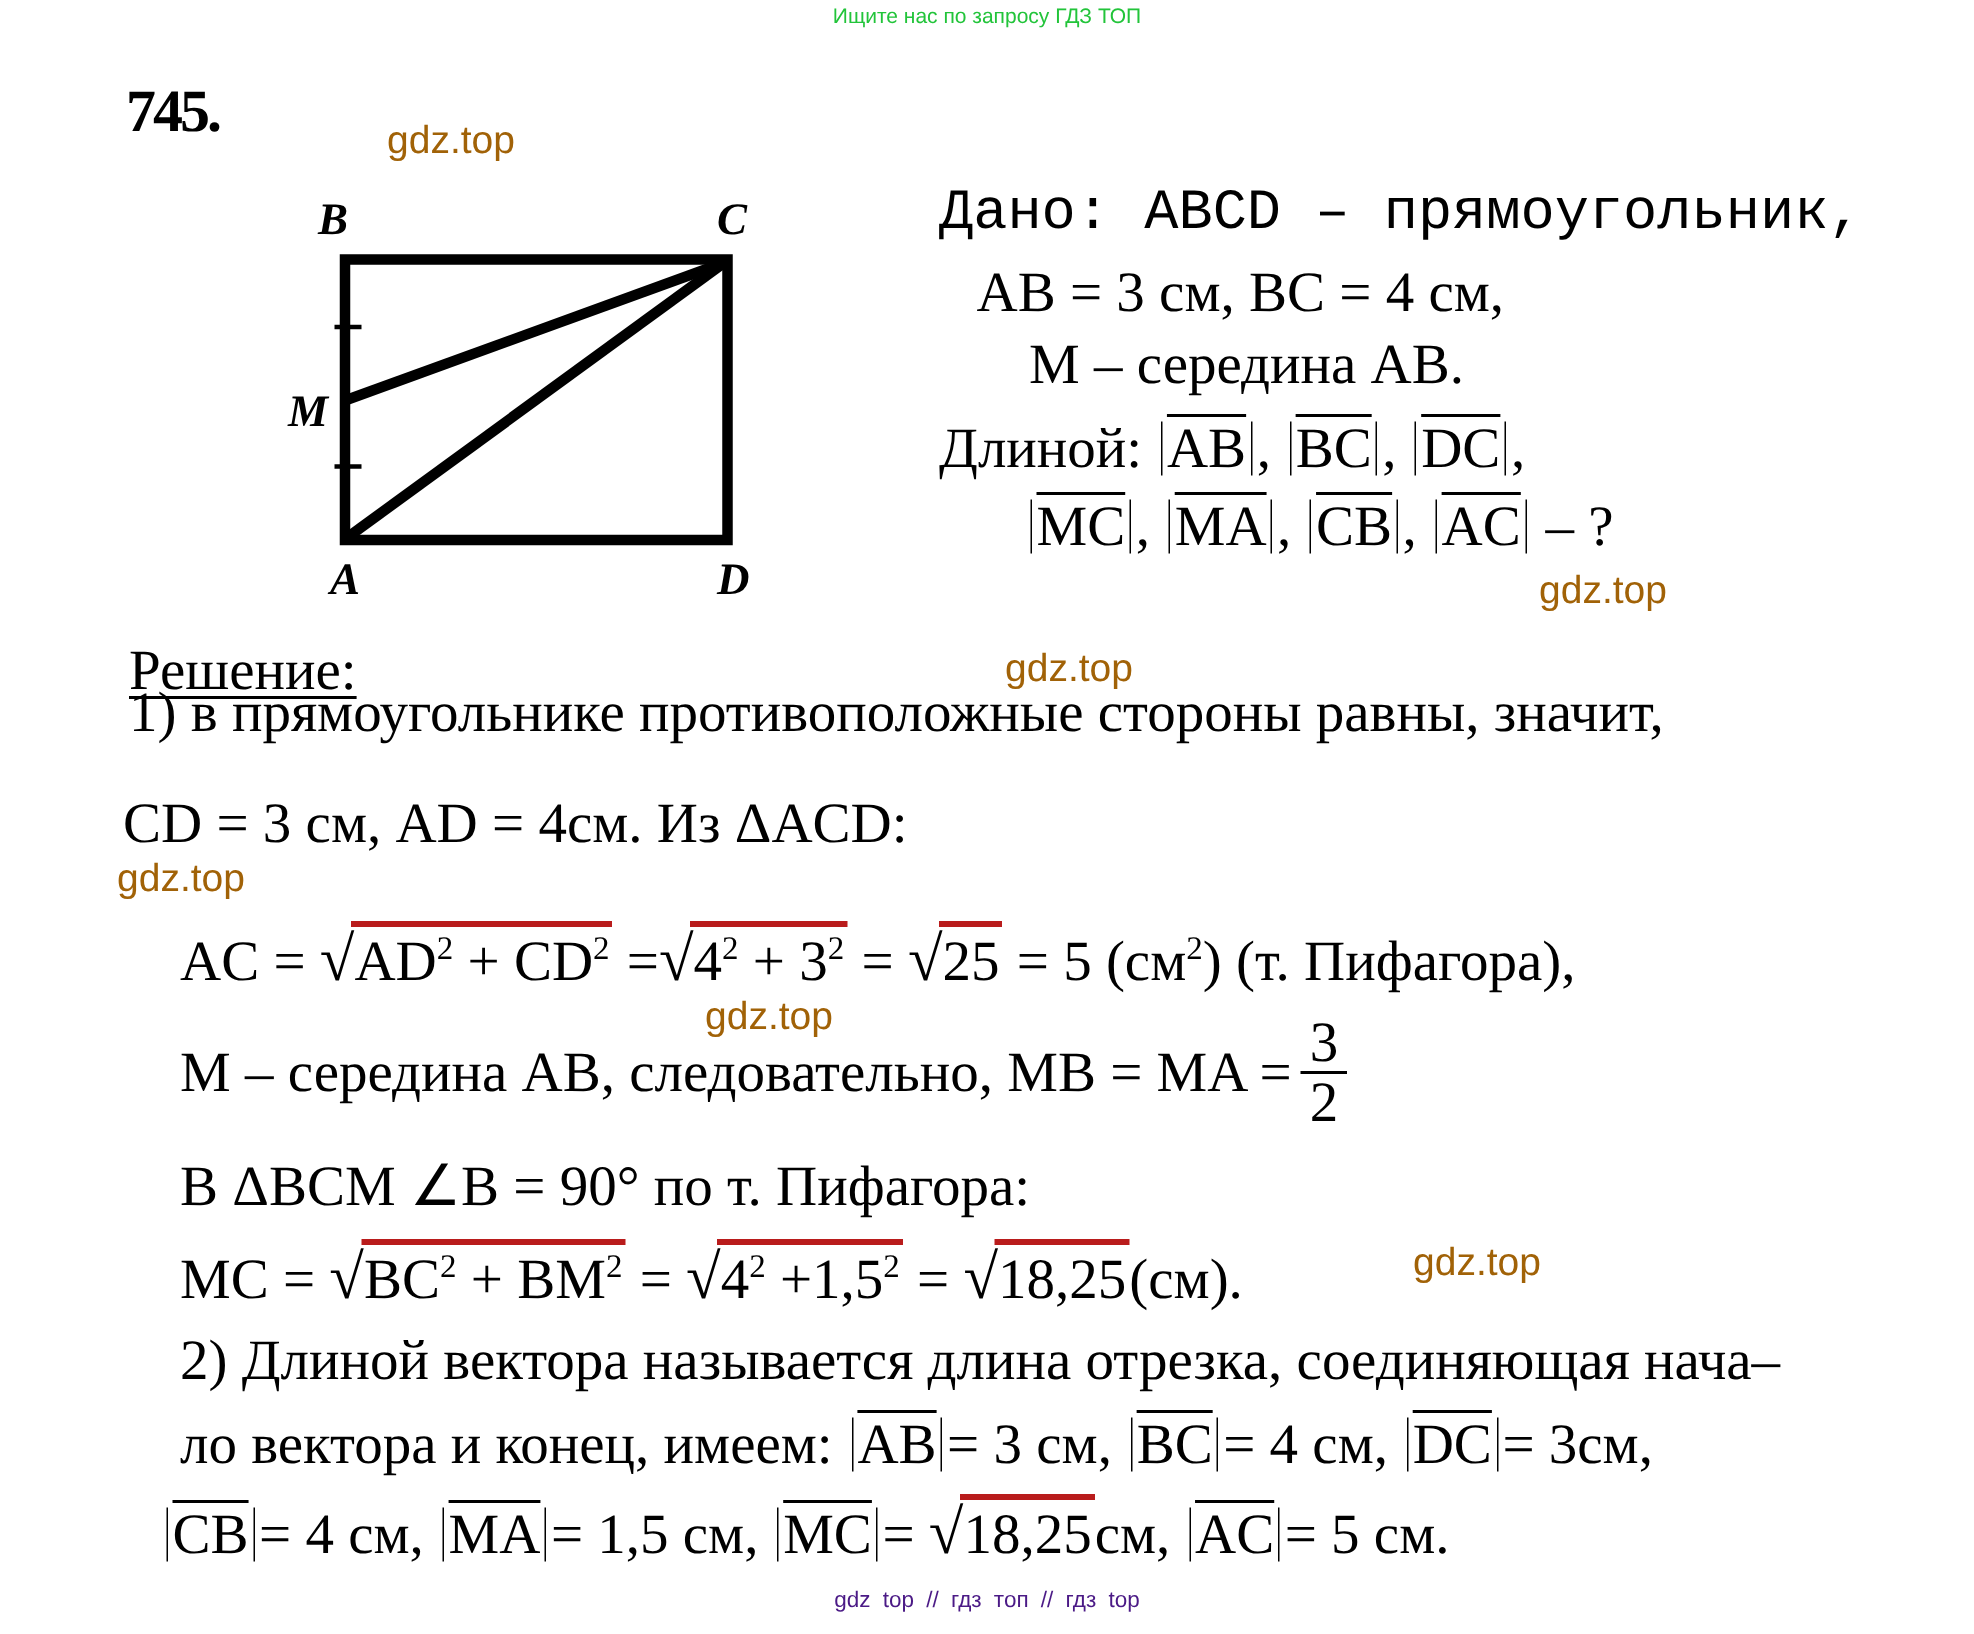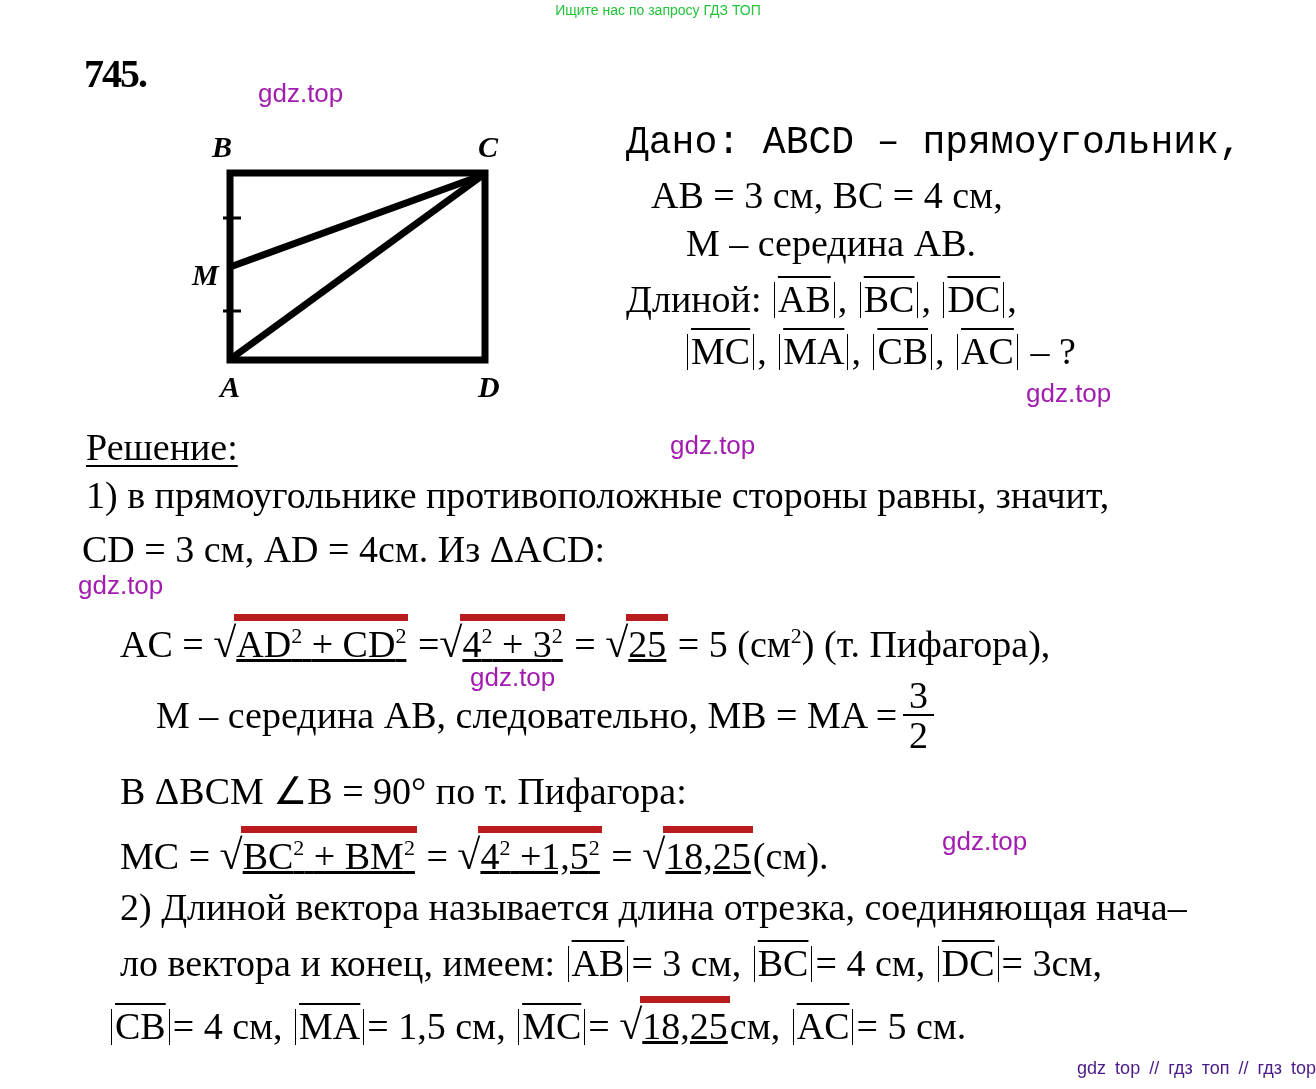--- a/index.html
+++ b/index.html
@@ -6,31 +6,31 @@
     body {
       width: 1316px; height: 1089px; position: relative; overflow: hidden;
       font-family: "Liberation Serif", serif; color: #000;
     }
     .abs { position: absolute; white-space: nowrap; }
     .banner {
       left: 0; width: 1316px; top: 2px; text-align: center;
       font-family: "Liberation Sans", sans-serif; font-size: 14px; color: #22c43a;
     }
     .footer {
-      left: 0; width: 1316px; top: 1058px; text-align: right;
-      font-family: "Liberation Sans", sans-serif; font-size: 18px; color: #4b1a86;
+      left: 0; width: 1316px; top: 1058px; text-align: center;
+      font-family: "Liberation Sans", sans-serif; font-size: 15px; color: #4b1a86;
       word-spacing: 4px;
     }
-    .wm { font-family: "Liberation Sans", sans-serif; font-size: 26px; color: #a21caf; text-align: right; }
+    .wm { font-family: "Liberation Sans", sans-serif; font-size: 26px; color: #a16207; text-align: right; }
     .num { left: 84px; top: 50px; font-size: 40px; font-weight: bold; letter-spacing: -2px; }
     .t { font-size: 38px; line-height: 46px; }
     .ul { text-decoration: underline; text-decoration-thickness: 2px; text-underline-offset: 5px; }
     .vec { text-decoration: overline; text-decoration-thickness: 2px; }
     .bar { display: inline-block; border-left: 1.5px solid #000; height: 36px; vertical-align: -6px; margin: 0 3px; }
-    .sq { display: inline-block; border-top: 7px solid #b91c1c; padding: 0 2px; margin-left: 0; text-decoration: underline; }
+    .sq { display: inline-block; border-top: 4px solid #b91c1c; padding: 0 2px; margin-left: 0; }
     .rad { font-size: 42px; margin-right: -2px; }
     sup { font-size: 22px; vertical-align: 14px; line-height: 0; }
     .frac { display: inline-block; vertical-align: middle; text-align: center; line-height: 38px; margin: 0 6px; }
     .frac span { display: block; }
     .frac .n { border-bottom: 2px solid #000; padding: 0 6px; }
     .lbl { font-size: 30px; font-style: italic; font-weight: bold; }
   </style>
 </head>
 <body>
 
@@ -68,35 +68,35 @@
   <span class="bar"></span><span class="vec">MC</span><span class="bar"></span>,
   <span class="bar"></span><span class="vec">MA</span><span class="bar"></span>,
   <span class="bar"></span><span class="vec">CB</span><span class="bar"></span>,
   <span class="bar"></span><span class="vec">AC</span><span class="bar"></span>
   <span>– ?</span>
 </div>
 <div class="abs wm" style="left:1026px;top:378px;">gdz.top</div>
 
 <div class="abs t ul" style="left:86px;top:424px;">Решение:</div>
 <div class="abs wm" style="left:670px;top:430px;">gdz.top</div>
-<div class="abs t" style="left:86px;top:472px;">1) в прямоугольнике противоположные стороны равны, значит,</div>
+<div class="abs t" style="left:86px;top:452px;">1) в прямоугольнике противоположные стороны равны, значит,</div>
 <div class="abs t" style="left:82px;top:526px;">CD = 3 см, AD = 4см. Из ΔACD:</div>
 <div class="abs wm" style="left:78px;top:570px;">gdz.top</div>
 
 <div class="abs t" style="left:120px;top:614px;">
   <span>AC =</span>
   <span class="rad">√</span><span class="sq"><span>AD</span><sup>2</sup> <span>+ CD</span><sup>2</sup></span>
   <span>=</span><span class="rad">√</span><span class="sq"><span>4</span><sup>2</sup> <span>+ 3</span><sup>2</sup></span>
   <span>=</span>
   <span class="rad">√</span><span class="sq">25</span>
   <span>= 5 (см</span><sup>2</sup><span>) (т. Пифагора),</span>
 </div>
 <div class="abs wm" style="left:470px;top:662px;">gdz.top</div>
 
-<div class="abs t" style="left:120px;top:670px;height:90px;display:flex;align-items:center;margin-left:36px;">
+<div class="abs t" style="left:120px;top:670px;height:90px;display:flex;align-items:center;">
   <span>M – середина AB, следовательно, MB = MA =</span>
   <span class="frac">
       <span class="n">3</span>
       <span>2</span>
     </span>
 </div>
 
 <div class="abs t" style="left:120px;top:768px;">В ΔBCM ∠B = 90° по т. Пифагора:</div>
 
 <div class="abs t" style="left:120px;top:826px;">

